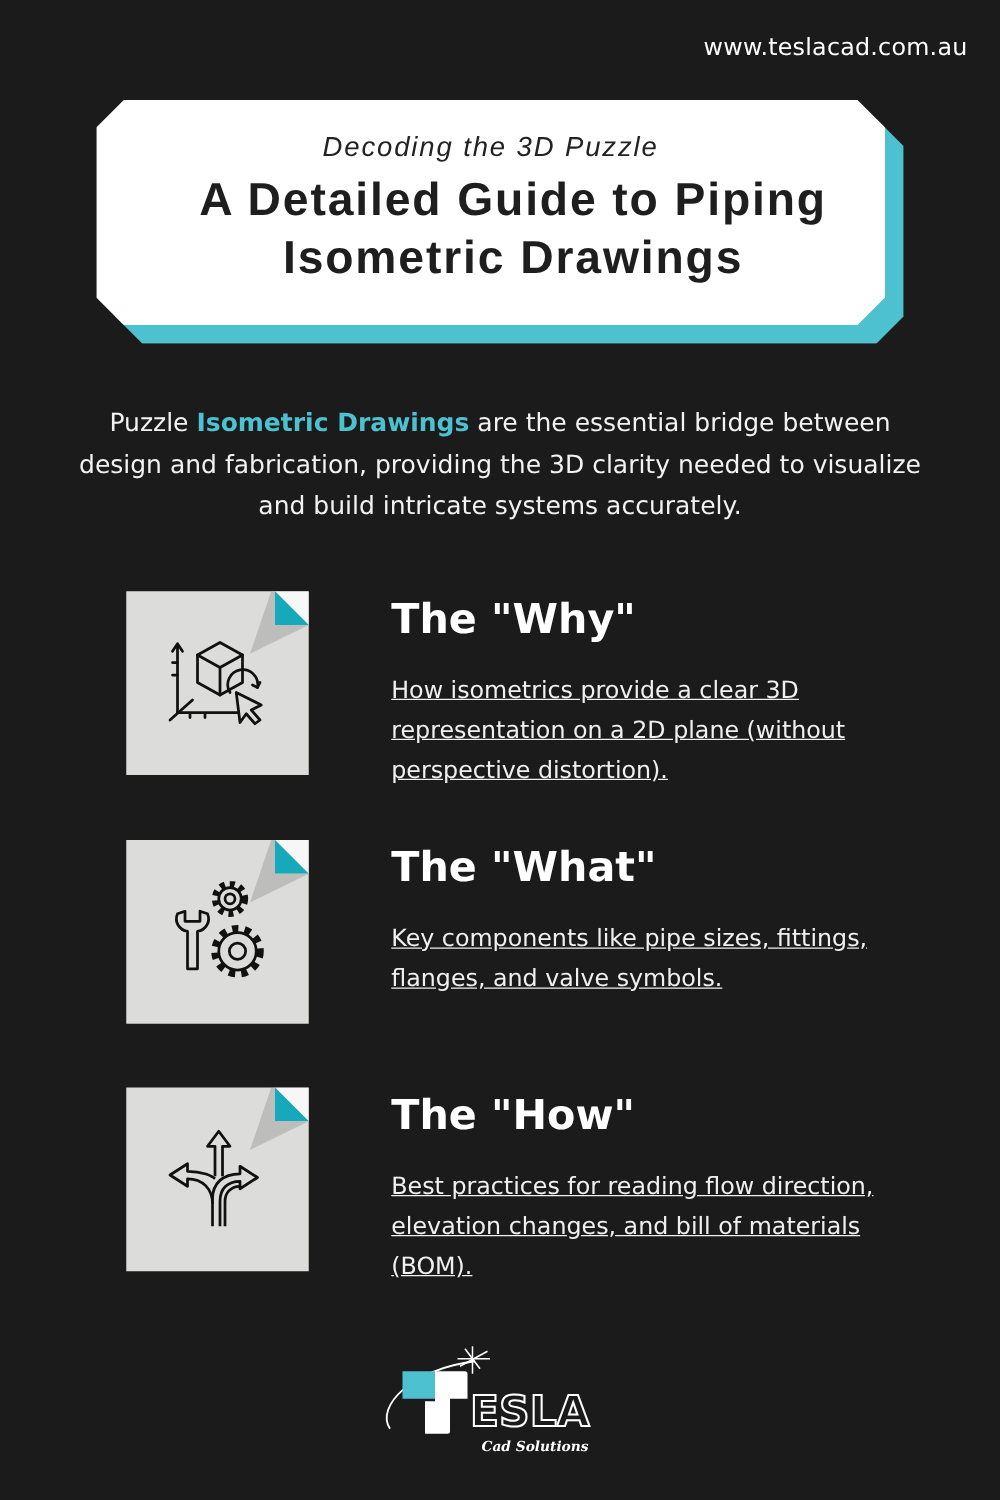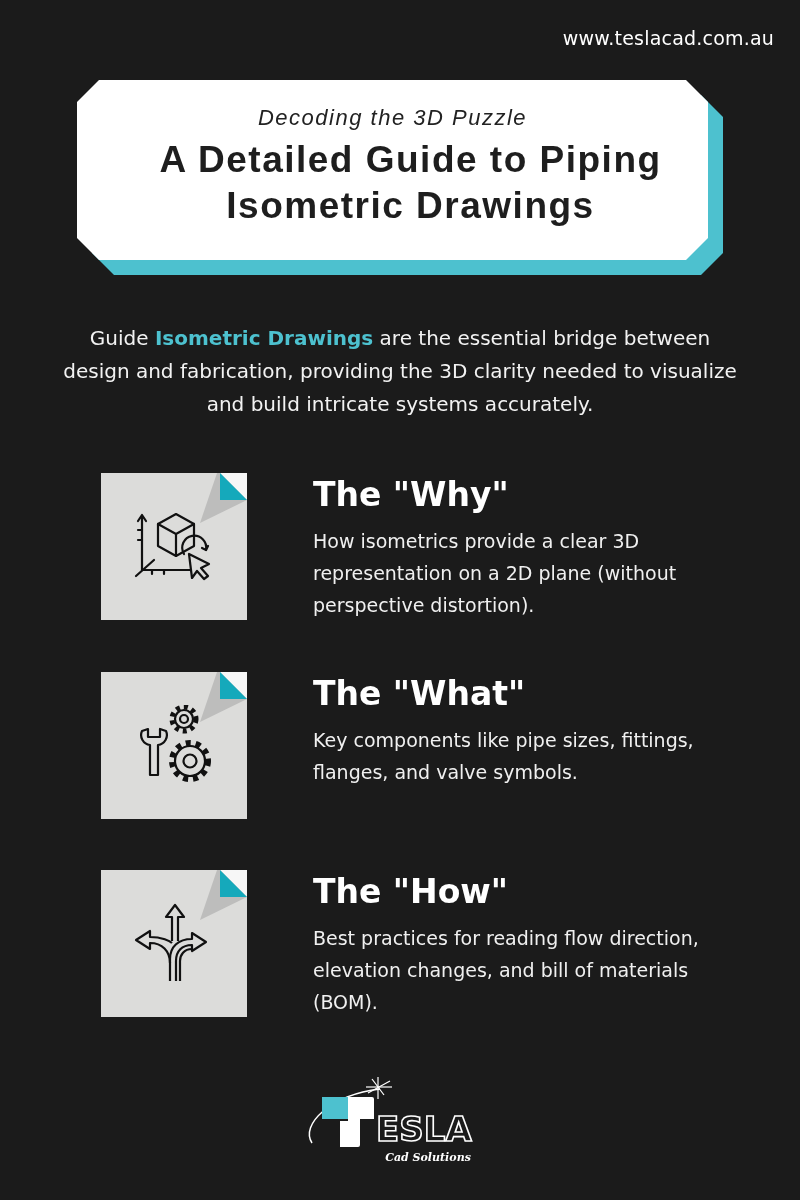--- a/index.html
+++ b/index.html
@@ -58,40 +58,40 @@
     position: absolute; right: 0; top: 0; width: 27px; height: 27px;
     background: #f7f7f7; clip-path: polygon(0 0, 100% 0, 100% 100%);
   }
   .tile .curl-flap {
     position: absolute; right: 0; top: 0; width: 27px; height: 27px;
     background: #15a9bb; clip-path: polygon(0 0, 100% 100%, 0 100%);
   }
   .tile svg { position: absolute; left: 33px; top: 33px; width: 82px; height: 82px; }
   .ftext { position: absolute; left: 212px; top: 0; width: 420px; }
   .ftitle { font-weight: bold; font-size: 33px; line-height: 40px; margin-top: 2px; color: #ffffff; }
-  .fdesc { font-size: 19px; line-height: 32px; margin-top: 10px; color: #f0f0f0; }
+  .fdesc { font-size: 19px; line-height: 32px; margin-top: 21px; color: #f0f0f0; text-decoration: underline; }
   .logo { position: absolute; left: 300px; top: 1075px; width: 200px; height: 90px; }
 </style>
 </head>
 <body>
 
 <div class="url">www.teslacad.com.au</div>
 
 <div class="hero">
   <div class="hero-shadow"></div>
   <div class="hero-card">
     <div class="hero-sub">Decoding the 3D Puzzle</div>
     <div class="hero-title">
       <div>A Detailed Guide to Piping</div>
       <div>Isometric Drawings</div>
     </div>
   </div>
 </div>
 
-<div class="intro"><span>Guide </span><span class="hl">Isometric Drawings</span><span> are the essential bridge between design and fabrication, providing the 3D clarity needed to visualize and build intricate systems accurately.</span></div>
+<div class="intro"><span>Puzzle </span><span class="hl">Isometric Drawings</span><span> are the essential bridge between design and fabrication, providing the 3D clarity needed to visualize and build intricate systems accurately.</span></div>
 
 <div class="feature" style="top:473px">
   <div class="tile">
     <div class="curl-shadow"></div>
     <div class="curl-corner"></div>
     <div class="curl-flap"></div>
     <svg viewBox="0 0 82 82" fill="none" stroke="#111" stroke-width="2.2" stroke-linejoin="round" stroke-linecap="round">
       <path d="M8 64 V10 M4 15 L8 9 L12 15"></path>
       <path d="M4 24 H8 M4 34 H8"></path>
       <path d="M8 64 H58 M18 64 V68 M30 64 V68"></path>

